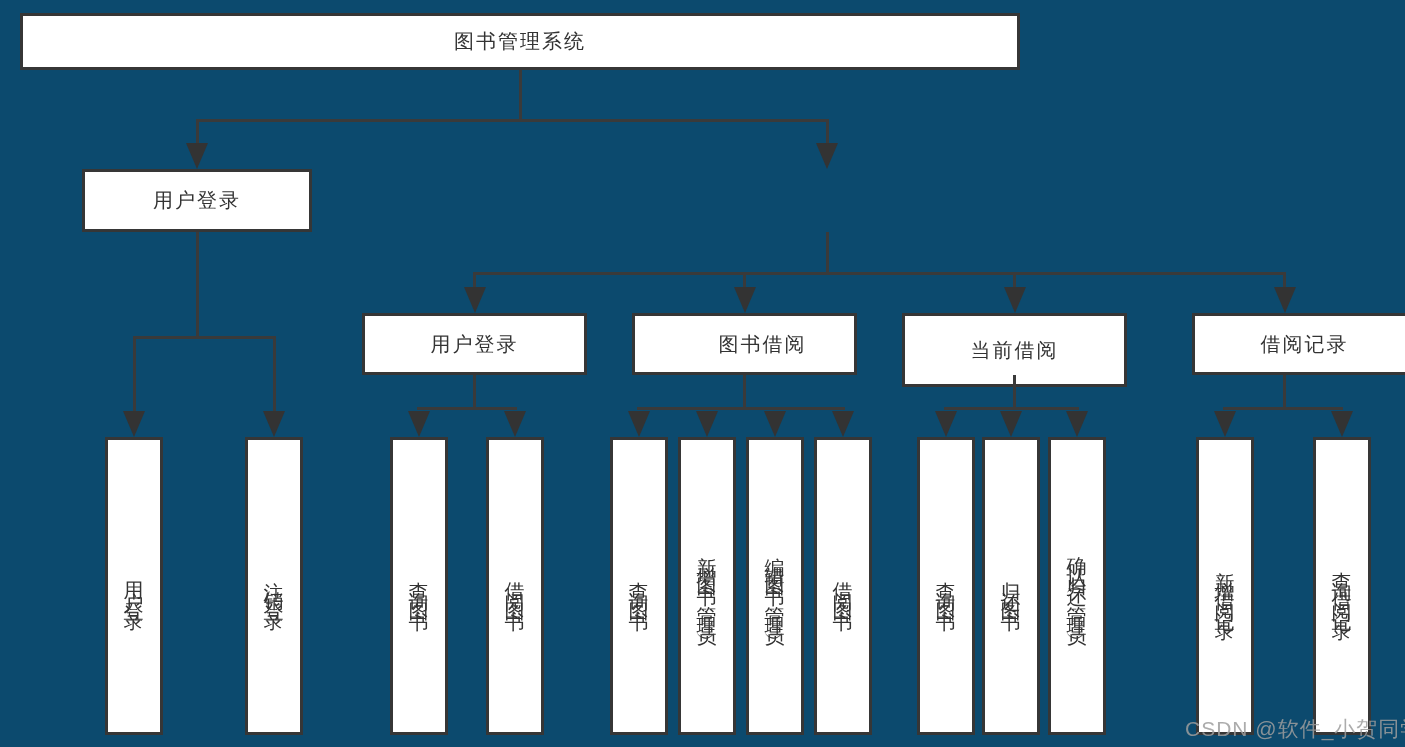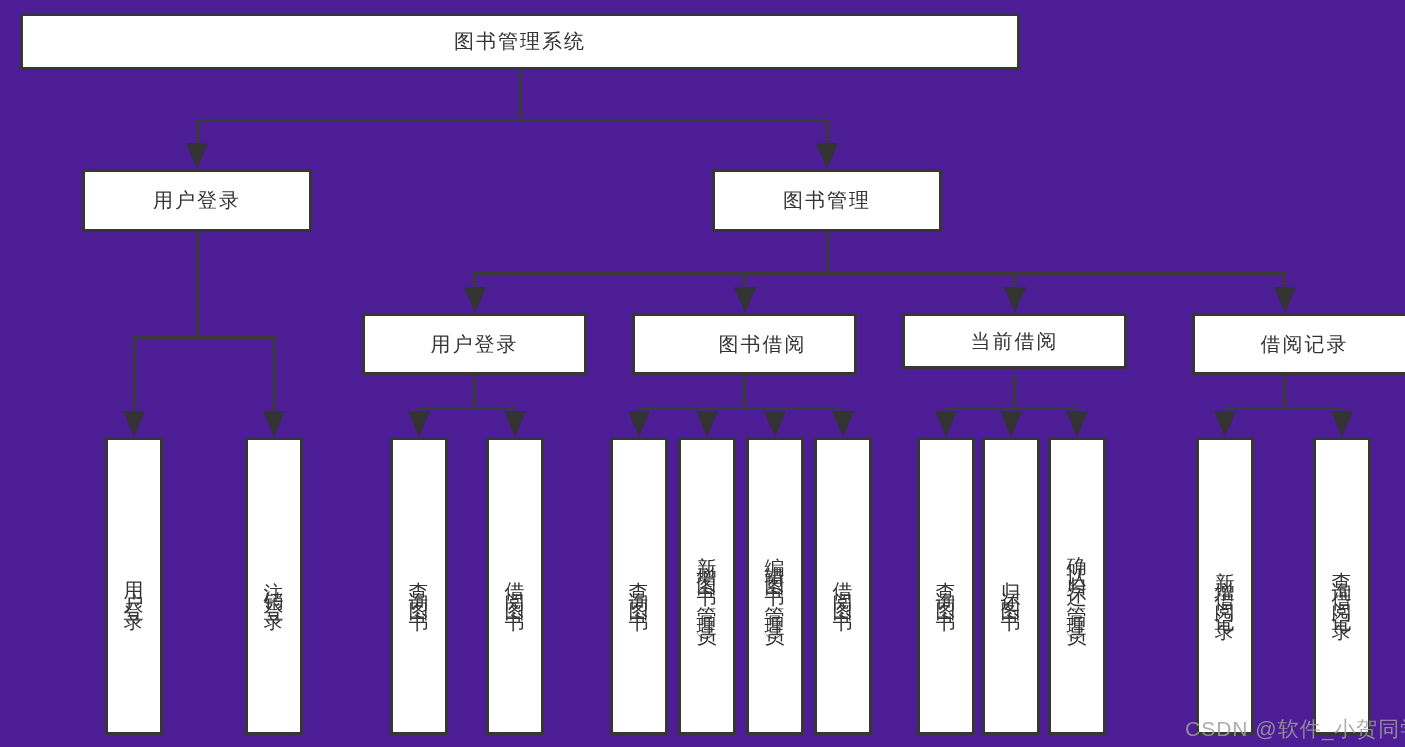--- a/index.html
+++ b/index.html
@@ -1,19 +1,19 @@
 <!DOCTYPE html>
 <html><head>
 <meta charset="utf-8">
 <style>
   html,body{margin:0;padding:0;background:#ffffff;}
   #canvas{
     position:relative;
     width:1405px;height:747px;
-    background:#4c1d95;
+    background:#0c4a6e;
     font-family:"Liberation Sans","DejaVu Sans",sans-serif;
     overflow:hidden;
   }
   .box{
     position:absolute;
     box-sizing:border-box;
     border:3px solid #363636;
     background:#ffffff;
     color:#333333;
     display:flex;
@@ -66,21 +66,20 @@
   <div class="box" style="left:20px;top:13px;width:1000px;height:57px;">图书管理系统</div>
 
   <div class="vl" style="left:519px;top:70px;height:51px;"></div>
   <div class="hl" style="left:196px;top:119px;width:633px;"></div>
   <div class="vl" style="left:196px;top:121px;height:24px;"></div>
   <div class="vl" style="left:826px;top:121px;height:24px;"></div>
   <div class="arw" style="left:186px;top:143px;"></div>
   <div class="arw" style="left:816px;top:143px;"></div>
 
   <div class="box" style="left:82px;top:169px;width:230px;height:63px;">用户登录</div>
-  <div class="box" style="left:712px;top:169px;width:230px;height:63px;">图书管理</div>
 
   <div class="vl" style="left:196px;top:232px;height:106px;"></div>
   <div class="hl" style="left:133px;top:336px;width:143px;"></div>
   <div class="vl" style="left:133px;top:338px;height:74px;"></div>
   <div class="vl" style="left:273px;top:338px;height:74px;"></div>
   <div class="arw" style="left:123px;top:411px;"></div>
   <div class="arw" style="left:263px;top:411px;"></div>
 
   <div class="vl" style="left:826px;top:232px;height:42px;"></div>
   <div class="hl" style="left:473px;top:272px;width:813px;"></div>
@@ -88,21 +87,21 @@
   <div class="vl" style="left:743px;top:274px;height:15px;"></div>
   <div class="vl" style="left:1013px;top:274px;height:15px;"></div>
   <div class="vl" style="left:1283px;top:274px;height:15px;"></div>
   <div class="arw" style="left:464px;top:287px;"></div>
   <div class="arw" style="left:734px;top:287px;"></div>
   <div class="arw" style="left:1004px;top:287px;"></div>
   <div class="arw" style="left:1274px;top:287px;"></div>
 
   <div class="box" style="left:362px;top:313px;width:225px;height:62px;">用户登录</div>
   <div class="box" style="left:632px;top:313px;width:225px;height:62px;padding-left:36px;">图书借阅</div>
-  <div class="box" style="left:902px;top:313px;width:225px;height:56px;">当前借阅</div>
+  <div class="box" style="left:902px;top:313px;width:225px;height:74px;">当前借阅</div>
   <div class="box" style="left:1172px;top:313px;width:225px;height:62px;margin-left:20px;">借阅记录</div>
 
   <div class="vl" style="left:473px;top:375px;height:34px;"></div>
   <div class="hl" style="left:417px;top:407px;width:100px;"></div>
   <div class="arw" style="left:408px;top:411px;"></div>
   <div class="arw" style="left:504px;top:411px;"></div>
 
   <div class="vl" style="left:743px;top:375px;height:34px;"></div>
   <div class="hl" style="left:637px;top:407px;width:208px;"></div>
   <div class="arw" style="left:628px;top:411px;"></div>

